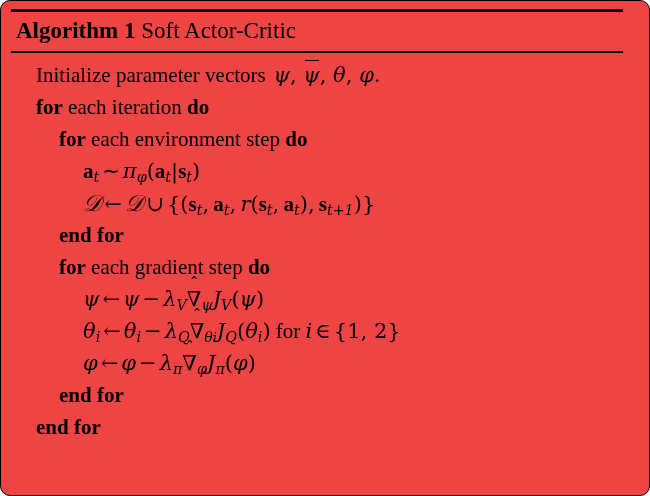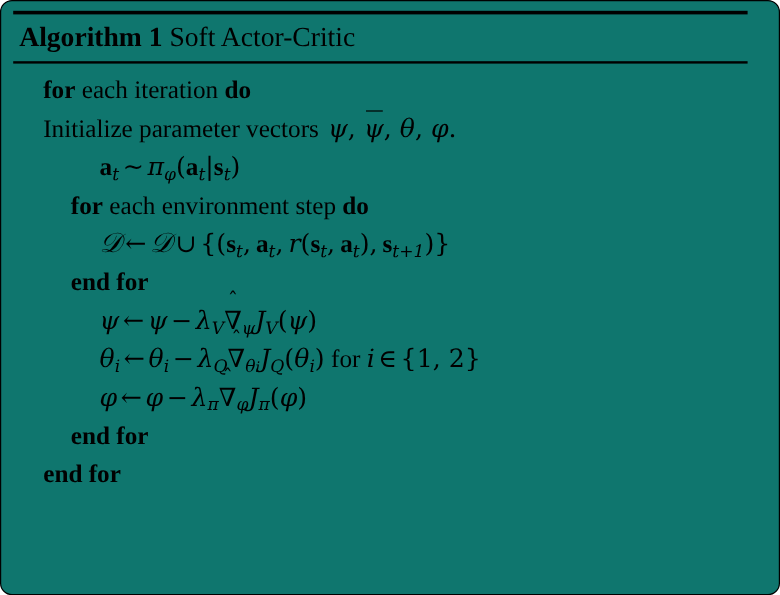--- a/index.html
+++ b/index.html
@@ -15,21 +15,21 @@
     color: #000000;
   }
 
   #algorithm-box {
     position: relative;
     width: 650px;
     height: 496px;
     box-sizing: border-box;
     border: 1px solid #000000;
     border-radius: 10px;
-    background: #0f766e;
+    background: #ef4444;
     overflow: hidden;
   }
 
   .inner {
     position: absolute;
     left: 10px;
     top: 8px;
     width: 612px;
   }
 
@@ -153,48 +153,53 @@
     <div class="caption">
       <span class="algo-label">Algorithm 1</span>
       <span class="algo-title">Soft Actor-Critic</span>
     </div>
 
     <div class="rule-mid"></div>
 
     <div class="body-lines">
 
       <div class="line ind1">
+        <span class="txt">Initialize parameter vectors</span><span class="math thin">&nbsp;<span>ψ</span><span class="up">,</span>&nbsp;<span class="bar"><span>ψ</span></span><span class="up">,</span>&nbsp;<span>θ</span><span class="up">,</span>&nbsp;<span>φ</span><span class="up">.</span></span>
+      </div>
+
+      <div class="line ind1">
         <span class="kw">for</span>
         <span class="txt">each iteration</span>
         <span class="kw">do</span>
       </div>
 
-      <div class="line ind1">
-        <span class="txt">Initialize parameter vectors</span><span class="math thin">&nbsp;<span>ψ</span><span class="up">,</span>&nbsp;<span class="bar"><span>ψ</span></span><span class="up">,</span>&nbsp;<span>θ</span><span class="up">,</span>&nbsp;<span>φ</span><span class="up">.</span></span>
-      </div>
-
-      <div class="line ind3">
-        <span class="math"><span class="bfv">a</span><sub>t</sub><span class="op">∼</span><span>π</span><sub><span>φ</span></sub><span class="up">(</span><span class="bfv">a</span><sub>t</sub><span class="up">|</span><span class="bfv">s</span><sub>t</sub><span class="up">)</span></span>
-      </div>
-
       <div class="line ind2">
         <span class="kw">for</span>
         <span class="txt">each environment step</span>
         <span class="kw">do</span>
       </div>
 
+      <div class="line ind3">
+        <span class="math"><span class="bfv">a</span><sub>t</sub><span class="op">∼</span><span>π</span><sub><span>φ</span></sub><span class="up">(</span><span class="bfv">a</span><sub>t</sub><span class="up">|</span><span class="bfv">s</span><sub>t</sub><span class="up">)</span></span>
+      </div>
+
 
       <div class="line ind3">
         <span class="math"><span class="cal-D">𝒟</span><span class="op">←</span><span class="cal-D">𝒟</span><span class="op">∪</span><span class="up">{(</span><span class="bfv">s</span><sub>t</sub><span class="up">, </span><span class="bfv">a</span><sub>t</sub><span class="up">, </span><span>r</span><span class="up">(</span><span class="bfv">s</span><sub>t</sub><span class="up">, </span><span class="bfv">a</span><sub>t</sub><span class="up">), </span><span class="bfv">s</span><sub>t+1</sub><span class="up">)}</span></span>
       </div>
 
       <div class="line ind2">
         <span class="kw">end for</span>
       </div>
 
+      <div class="line ind2">
+        <span class="kw">for</span>
+        <span class="txt">each gradient step</span>
+        <span class="kw">do</span>
+      </div>
 
       <div class="line ind3">
         <span class="math"><span>ψ</span><span class="op">←</span><span>ψ</span><span class="op">−</span><span>λ</span><sub>V</sub><span class="hatwrap"><span class="hat">ˆ</span><span>∇</span></span><sub><span>ψ</span></sub><span>J</span><sub>V</sub><span class="up">(</span><span>ψ</span><span class="up">)</span></span>
       </div>
 
       <div class="line ind3">
         <span class="math"><span>θ</span><sub>i</sub><span class="op">←</span><span>θ</span><sub>i</sub><span class="op">−</span><span>λ</span><sub>Q</sub><span class="hatwrap"><span class="hat">ˆ</span><span>∇</span></span><sub><span>θ</span><span class="sub2">i</span></sub><span>J</span><sub>Q</sub><span class="up">(</span><span>θ</span><sub>i</sub><span class="up">)</span></span><span class="mathrm">&nbsp;<span>for</span>&nbsp;</span><span class="math"><span>i</span><span class="op">∈</span><span class="up">{1, 2}</span></span>
       </div>
 
       <div class="line ind3">

